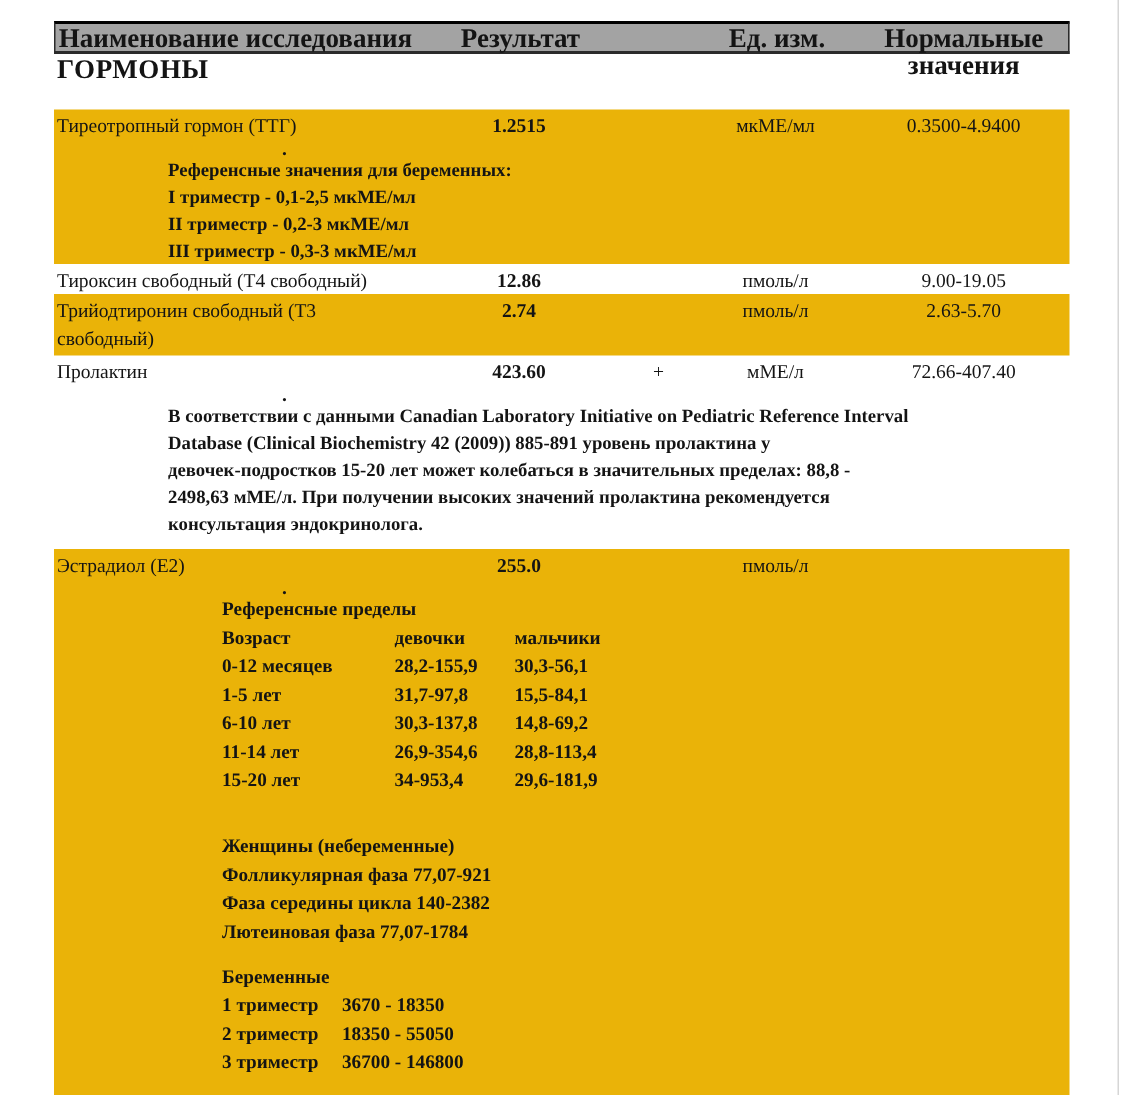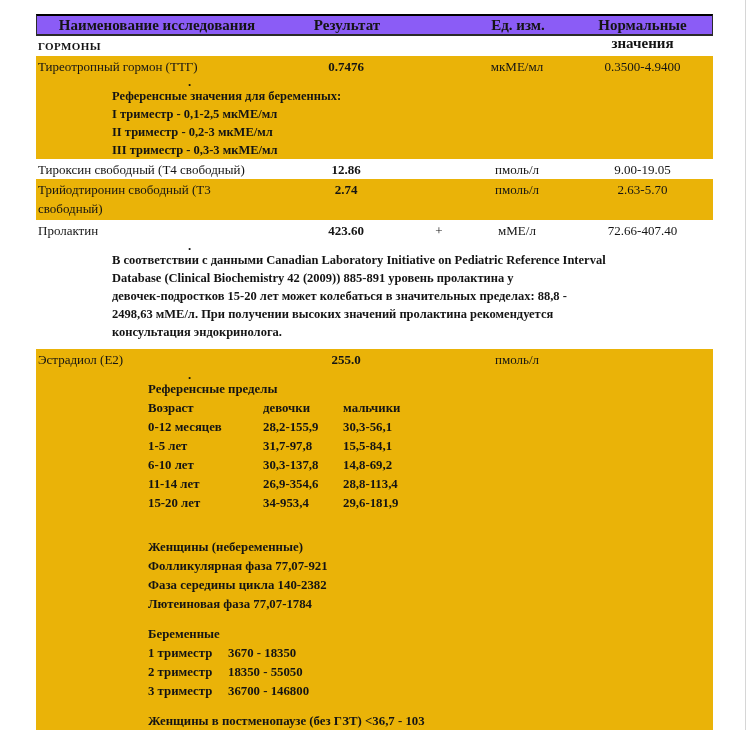--- a/index.html
+++ b/index.html
@@ -15,38 +15,38 @@
     position:absolute;left:745px;top:0;width:1px;height:730px;
     background:#d6d6d6;
   }
   .doc{
     position:absolute;left:36px;top:14px;width:677px;
   }
   
   .thead{
     display:grid;
     grid-template-columns:240px 140px 46px 110px 1fr;
-    background:#8b5cf6;
+    background:#a3a3a3;
     border:1px solid #2b2b2b;
     border-top:2px solid #000;
     border-bottom:2px solid #2b2b2b;
     box-sizing:border-box;
     height:22px;
     line-height:18px;
-    font-size:15px;
+    font-size:18px;
     font-weight:bold;
   }
   .thead > div{text-align:center;}
   
   .section-title{
-    font-size:11px;
+    font-size:18px;
     font-weight:bold;
     letter-spacing:0.4px;
     line-height:19px;
-    margin:1px 0 0 2px;
+    margin:1px 0 17px 2px;
   }
   
   .block{width:100%;}
   .block.gray{background:#eab308;}
   .trow{
     display:grid;
     grid-template-columns:240px 140px 46px 110px 1fr;
     font-size:13px;
     line-height:19px;
     padding-top:1px;
@@ -99,21 +99,21 @@
     <div></div>
     <div>Ед. изм.</div>
     <div>Нормальные значения</div>
   </div>
 
   <div class="section-title">ГОРМОНЫ</div>
 
   <div class="block gray">
     <div class="trow">
       <div class="cell name">Тиреотропный гормон (ТТГ)</div>
-      <div class="cell result">0.7476</div>
+      <div class="cell result">1.2515</div>
       <div class="cell flag"></div>
       <div class="cell units">мкМЕ/мл</div>
       <div class="cell normal">0.3500-4.9400</div>
     </div>
     <div class="dot-line">.</div>
     <div class="comment">
       <div class="cline">Референсные значения для беременных:</div>
       <div class="cline">I триместр - 0,1-2,5 мкМЕ/мл</div>
       <div class="cline">II триместр - 0,2-3 мкМЕ/мл</div>
       <div class="cline">III триместр - 0,3-3 мкМЕ/мл</div>

